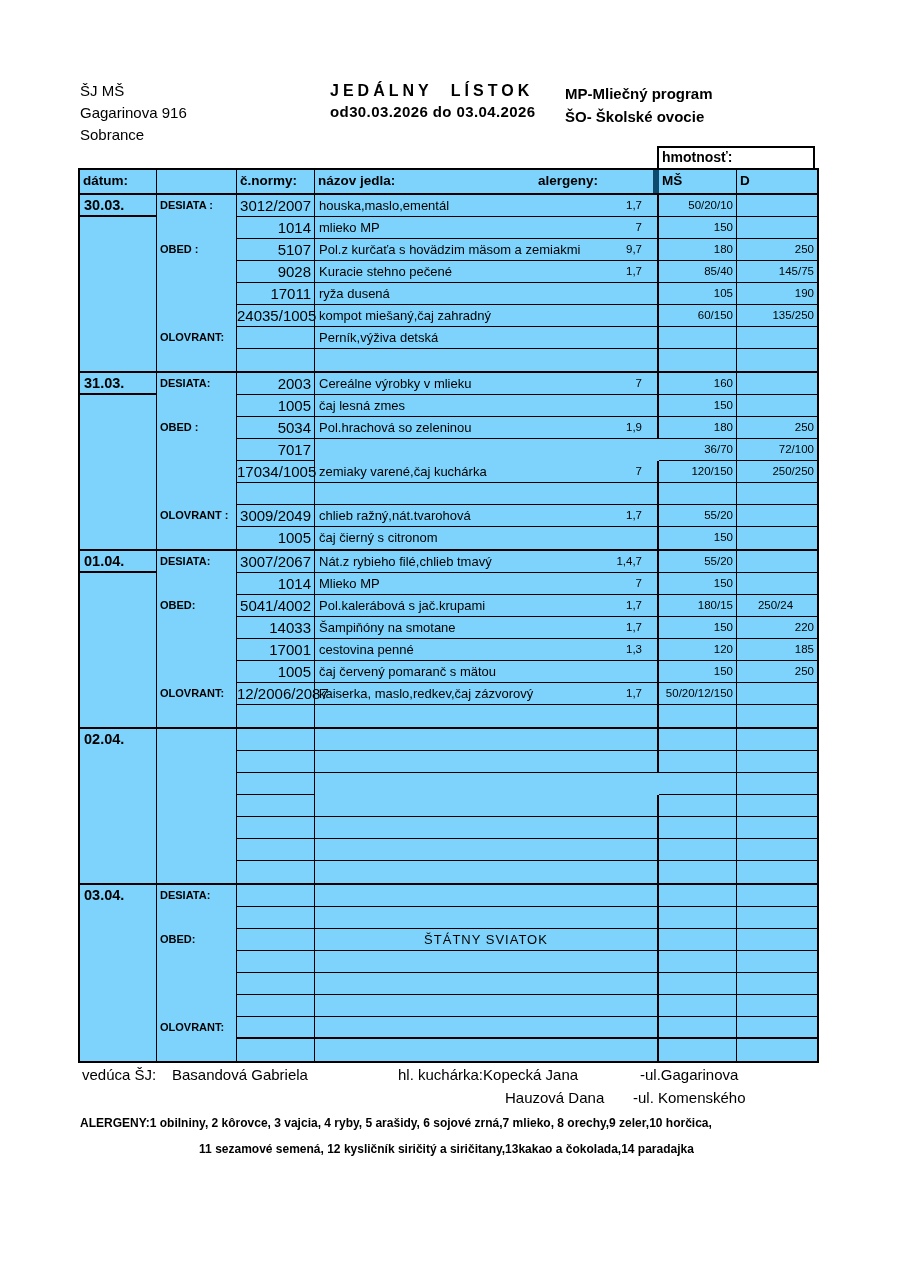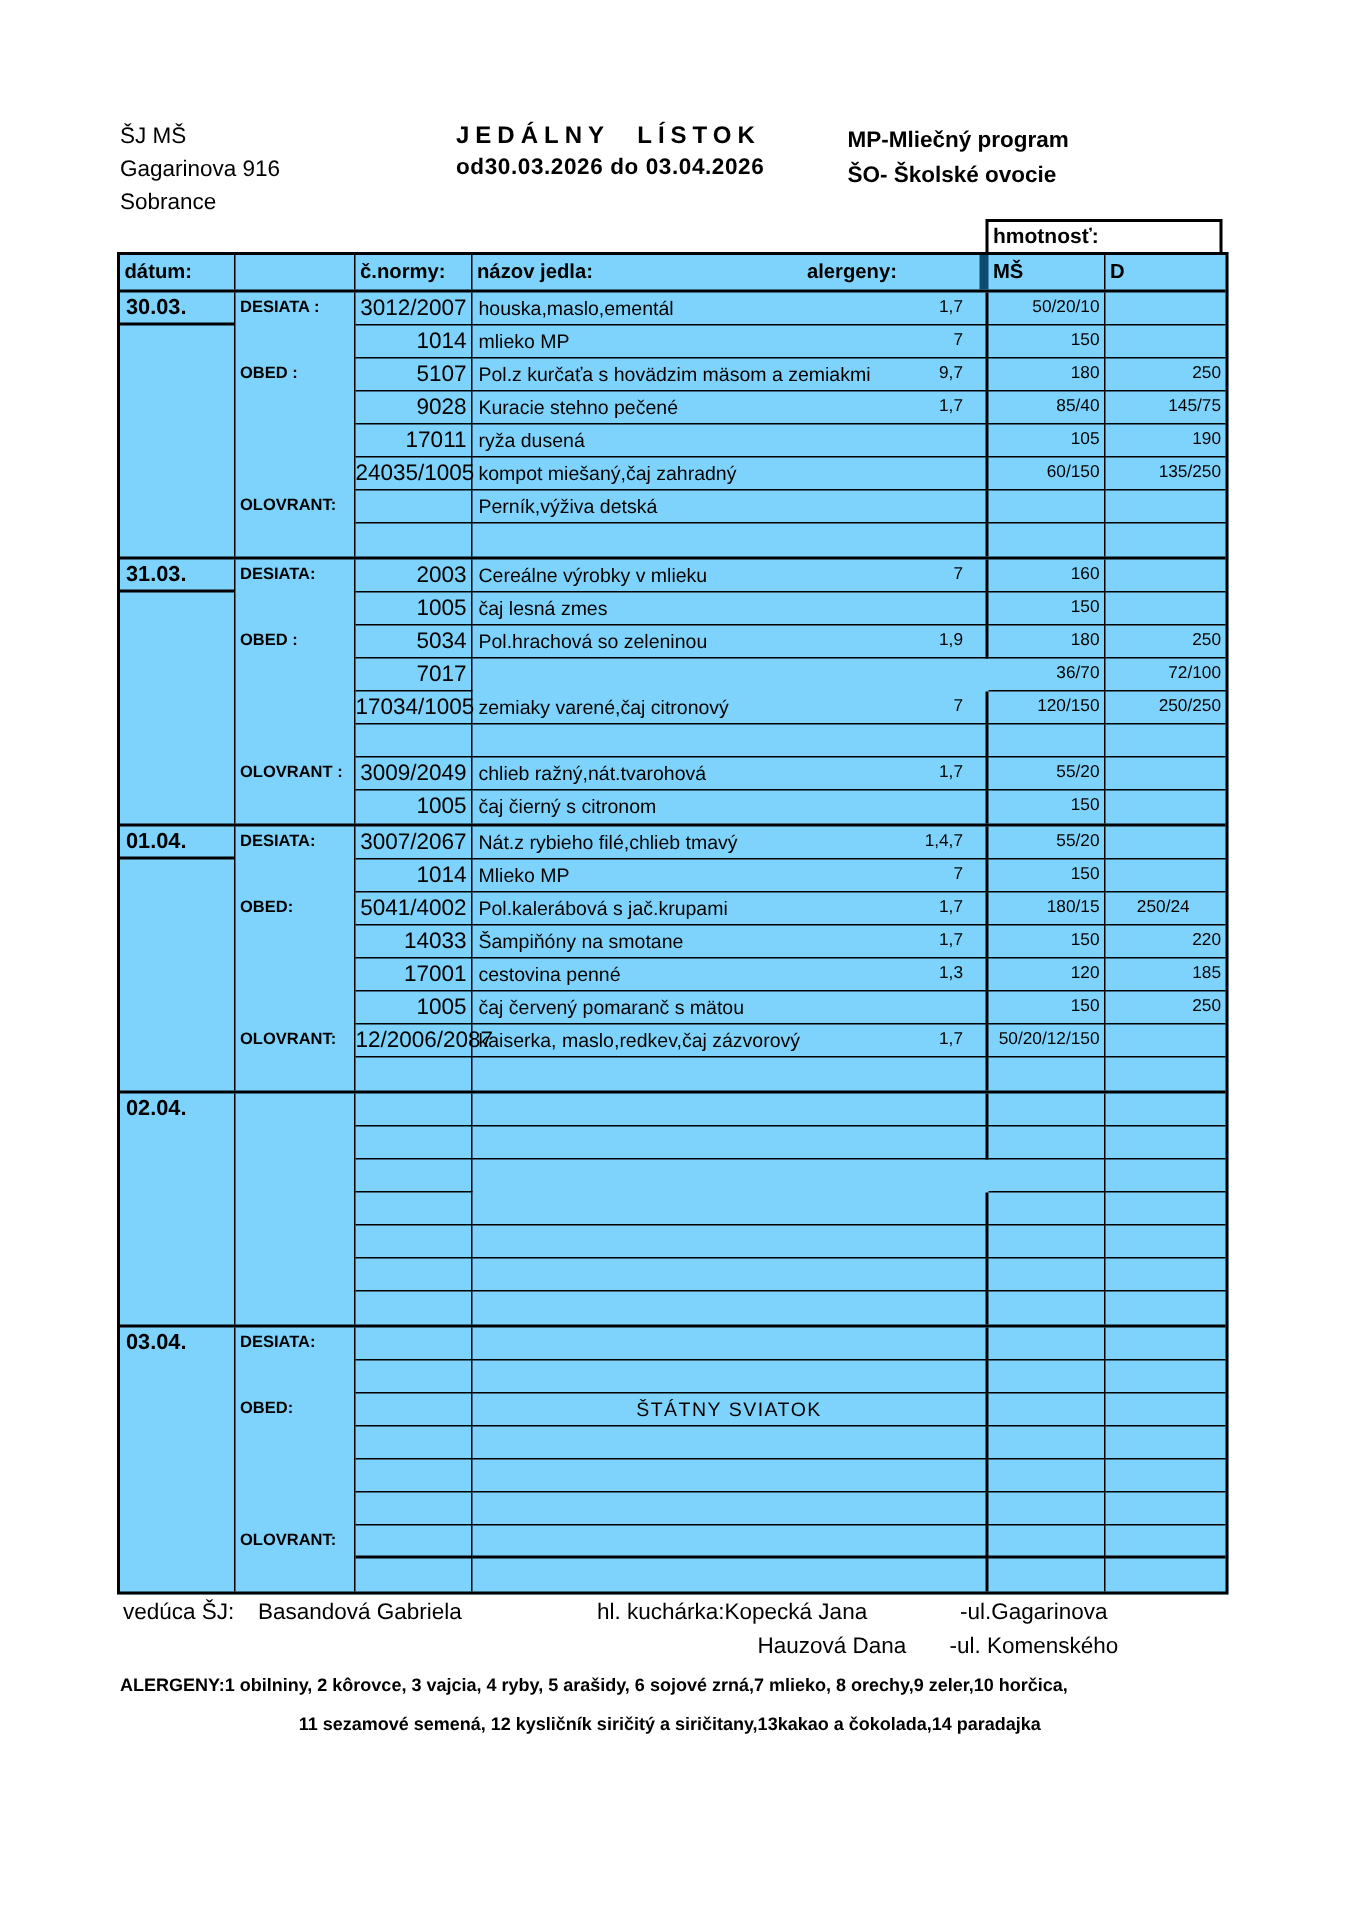--- a/index.html
+++ b/index.html
@@ -4,21 +4,21 @@
 <style>
   html,body{margin:0;padding:0;}
   body{
     width:905px;height:1280px;background:#ffffff;position:relative;
     font-family:"Liberation Sans","DejaVu Sans",sans-serif;color:#000;
     -webkit-font-smoothing:antialiased;
   }
   .abs{position:absolute;}
   
   .org{left:80px;top:80px;font-size:15px;line-height:22px;}
-  .title-block{left:304px;top:82px;}
+  .title-block{left:330px;top:82px;}
   .menu-title{font-size:16px;font-weight:bold;letter-spacing:4px;word-spacing:10px;white-space:nowrap;}
   .date-range{font-size:15px;font-weight:bold;margin-top:3px;letter-spacing:.4px;white-space:nowrap;}
   .programs{left:565px;top:82px;font-size:15px;font-weight:bold;line-height:23px;white-space:nowrap;}
   
   .weight-box{left:657px;top:146px;width:158px;height:24px;border:2px solid #000;box-sizing:border-box;
     font-size:14px;font-weight:bold;padding-left:3px;line-height:19px;background:#fff;}
   
   .menu-table{left:78px;top:168px;width:737px;border:2px solid #000;background:#7dd3fc;}
   .grid{display:grid;grid-template-columns:77px 80px 78px 344px 78px 80px;}
   .thead{height:23px;border-bottom:2px solid #000;}
@@ -177,21 +177,21 @@
           <span>Pol.hrachová so zeleninou</span>
           <span class="alg">1,9</span>
         </div>
         <div class="cell ms-cell rb" style="grid-row: 3;">180</div>
         <div class="cell d-cell rb" style="grid-row: 3;">250</div>
         <div class="cell norm-cell rb" style="grid-row: 4;">7017</div>
         <div class="cell ms-cell rb" style="grid-row: 4;">36/70</div>
         <div class="cell d-cell rb" style="grid-row: 4;">72/100</div>
         <div class="cell norm-cell rb" style="grid-row: 5;">17034/1005</div>
         <div class="cell dish-cell rb" style="grid-row: 5;">
-          <span>zemiaky varené,čaj citronový</span>
+          <span>zemiaky varené,čaj kuchárka</span>
           <span class="alg">7</span>
         </div>
         <div class="cell ms-cell rb" style="grid-row: 5;">120/150</div>
         <div class="cell d-cell rb" style="grid-row: 5;">250/250</div>
         <div class="cell norm-cell rb" style="grid-row: 6;"></div>
         <div class="cell dish-cell rb" style="grid-row: 6;">
           <span></span>
           <span class="alg"></span>
         </div>
         <div class="cell ms-cell rb" style="grid-row: 6;"></div>

